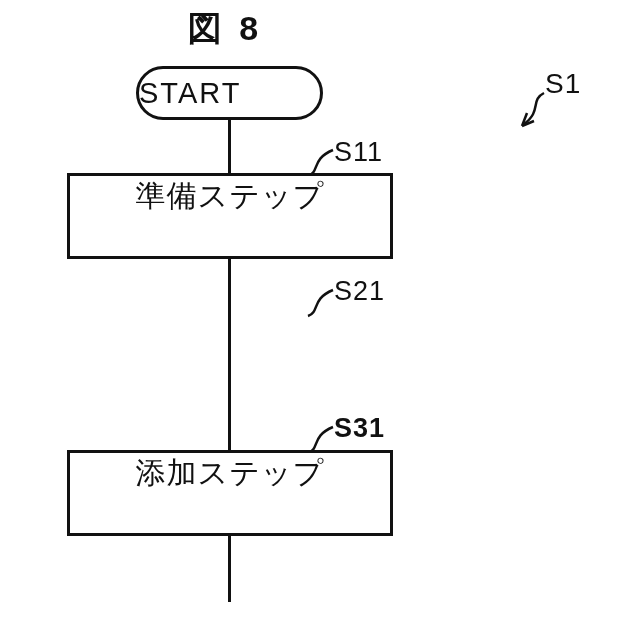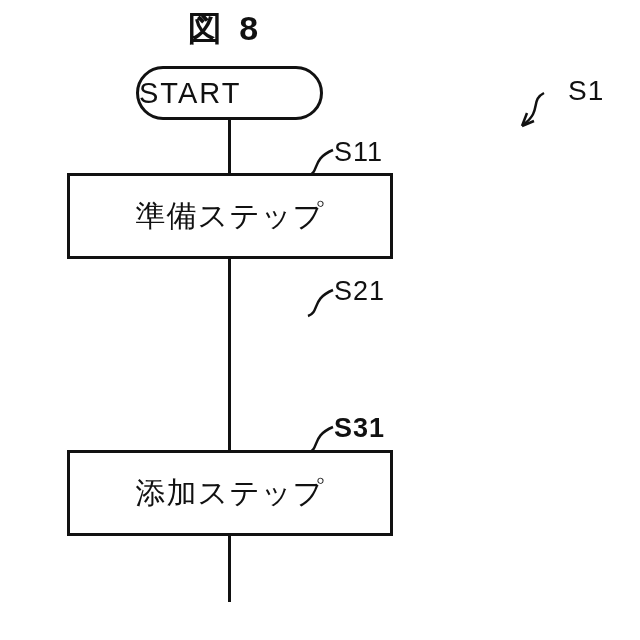--- a/index.html
+++ b/index.html
@@ -24,36 +24,36 @@
     background:#ffffff;
     display:flex;align-items:center;justify-content:flex-start;
     font-size:29px;letter-spacing:2px;color:#111;
     box-sizing:border-box;
   }
   .terminal.start{left:136px;top:66px;}
   .terminal.end{left:137px;top:574px;}
   .step-box{
     position:absolute;left:67px;width:326px;height:86px;
     border:3px solid #111;background:#ffffff;
-    display:flex;align-items:center;justify-content:center;
+    display:flex;justify-content:center;
     font-size:30px;letter-spacing:1px;color:#111;
     box-sizing:border-box;
   }
   .step-box.s11{top:173px;}
   .step-box.s21{top:313px;}
   .step-box.s31{top:450px;}
   .ref-label{
     position:absolute;
     font-size:27px;color:#111;letter-spacing:1px;
     white-space:nowrap;
   }
   .ref-label.r11{left:334px;top:137px;}
   .ref-label.r21{left:334px;top:276px;}
   .ref-label.r31{left:334px;top:413px;font-weight:bold;}
-  .ref-label.r1{left:545px;top:75px;font-size:28px;margin-left:23px;}
+  .ref-label.r1{left:545px;top:68px;font-size:28px;}
 </style>
 </head>
 <body>
 
 <div id="canvas">
 
   <svg id="diagram-lines" viewBox="0 0 640 640" xmlns="http://www.w3.org/2000/svg">
 
     <line x1="229.5" y1="92" x2="229.5" y2="602" stroke="#111" stroke-width="3"></line>
 

